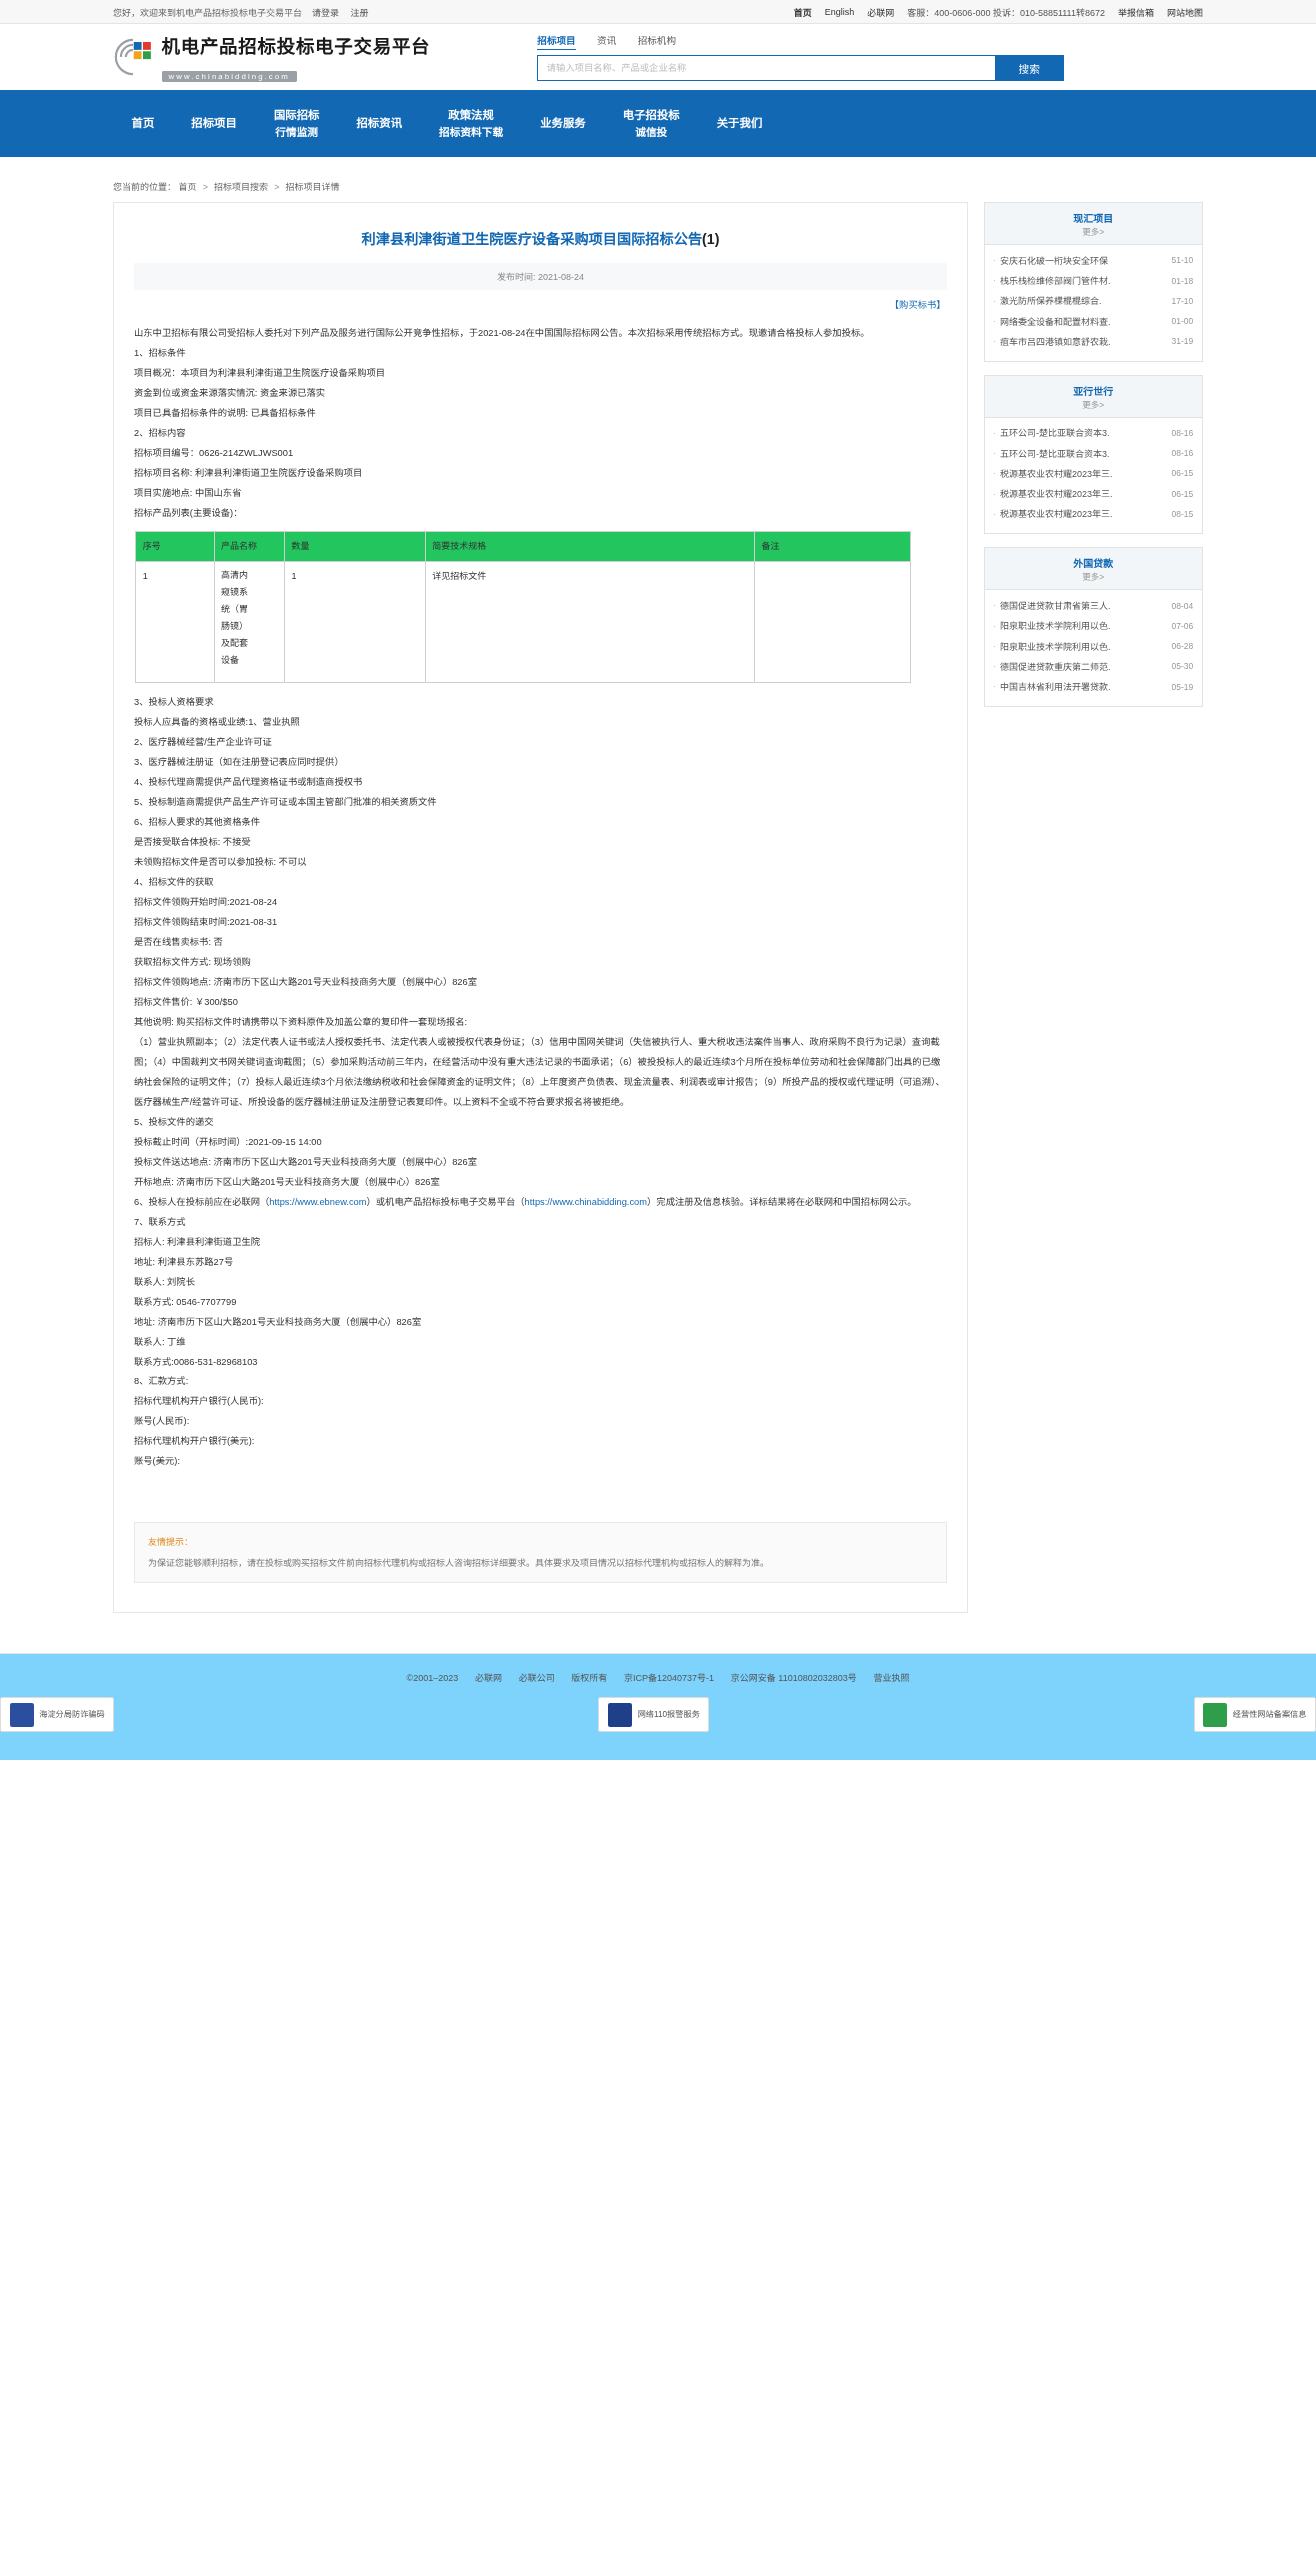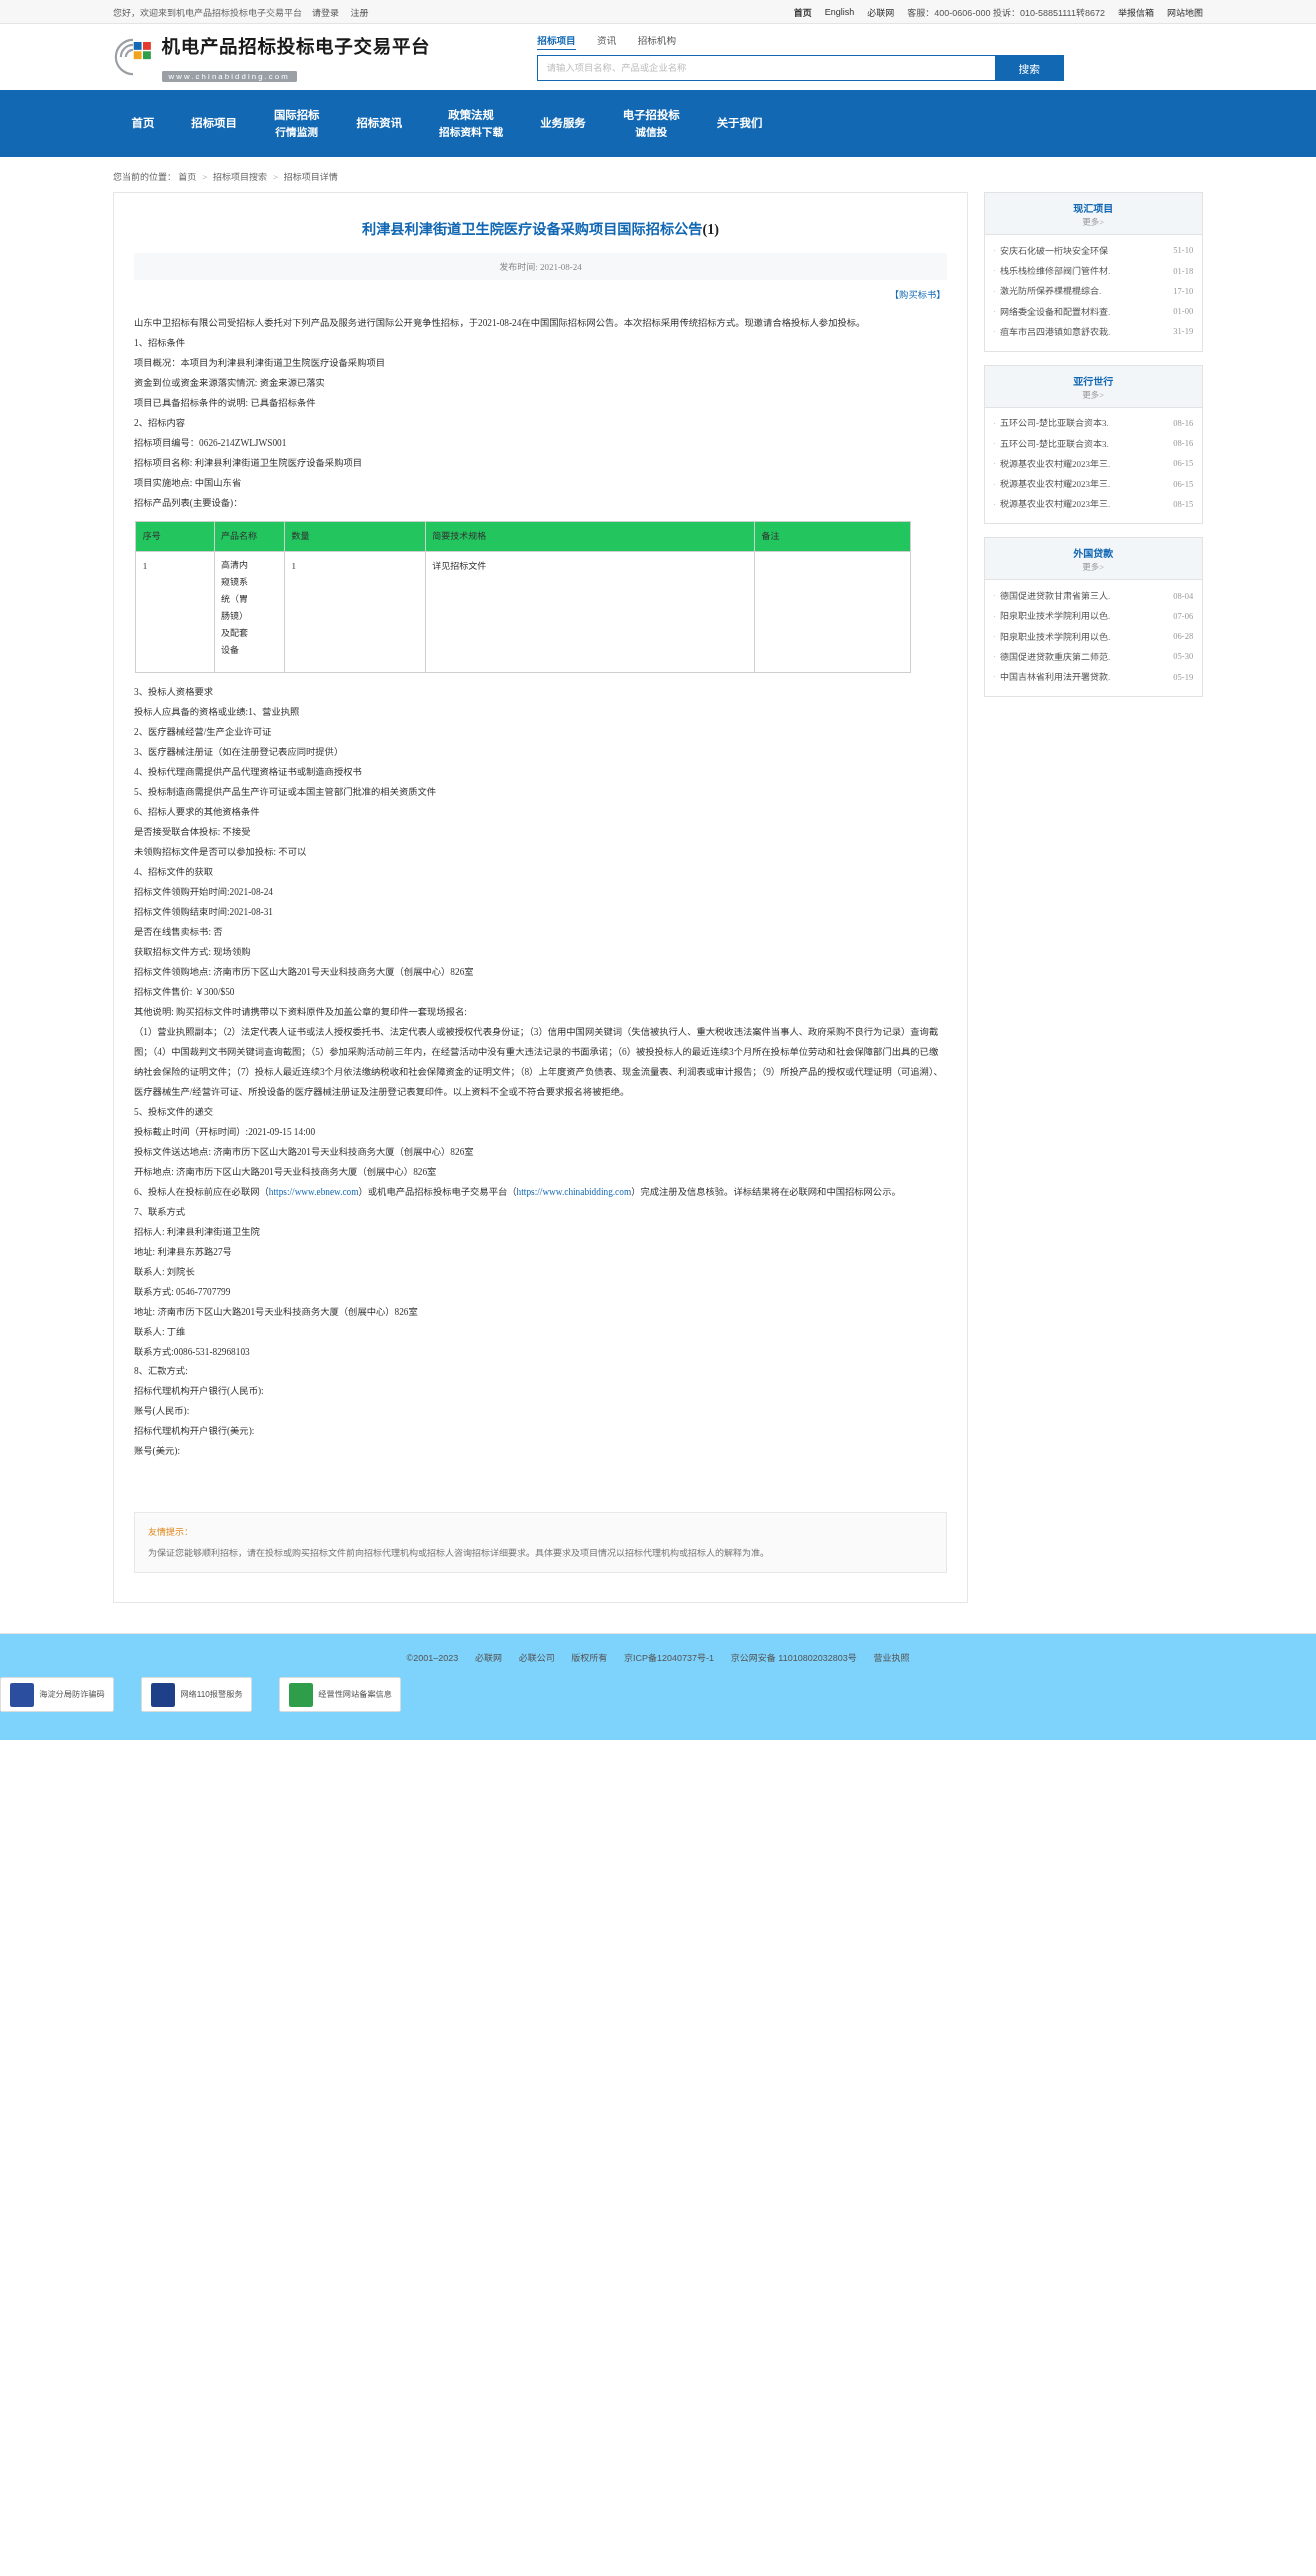--- a/index.html
+++ b/index.html
@@ -5,21 +5,21 @@
 <style>
   * { box-sizing: border-box; }
   html, body { margin:0; padding:0; }
   body {
     width:1316px;
     font-family:"Liberation Sans","DejaVu Sans",sans-serif;
     font-size:9.3px;
     color:#333;
     background:#fff;
   }
-  .wrap { width:1316px; margin:2px auto;font-family:Liberation Serif, serif; }
+  .wrap { width:1316px; margin:12px auto; }
   .inner { width:1090px; margin:0 auto; position:relative; }
 
   
   .topbar {
     height:24px;
     background:#f7f7f7;
     border-bottom:0.7px solid #e4e4e4;
     font-size:9px;
     color:#555;
   }
@@ -141,21 +141,21 @@
   .widget li .dot { color:#aab; margin-right:4.3px; font-size:7.8px; }
   .widget li .tx { overflow:hidden; text-overflow:ellipsis; flex:1; color:#555; text-decoration:none; }
   .widget li .dt { color:#999; margin-left:5.7px; font-size:8.5px; }
 
   
   .footer { border-top:0.7px solid #e4e4e4; background:#7dd3fc; padding:17px 0 28.5px 0; }
   .footer .line1 {
     text-align:center; font-size:9px; color:#555; margin-bottom:13px;
   }
   .footer .line1 span { margin:0 7.1px; }
-  .footer .badges { display:flex; justify-content:flex-start; gap:27px; }
+  .footer .badges { display:flex; justify-content:space-between; gap:27px; }
   .badge {
     display:flex; align-items:center; gap:5.7px; border:0.7px solid #dcdcdc;
     background:#fff; padding:4.3px 8.5px; border-radius:2.1px; min-width:107px;
   }
   .badge .bi { width:24px; height:24px; border-radius:2.1px; flex:0 0 24px; }
   .badge .bt { font-size:8.2px; color:#555; line-height:1.6; }
 </style>
 </head>
 <body>
 

